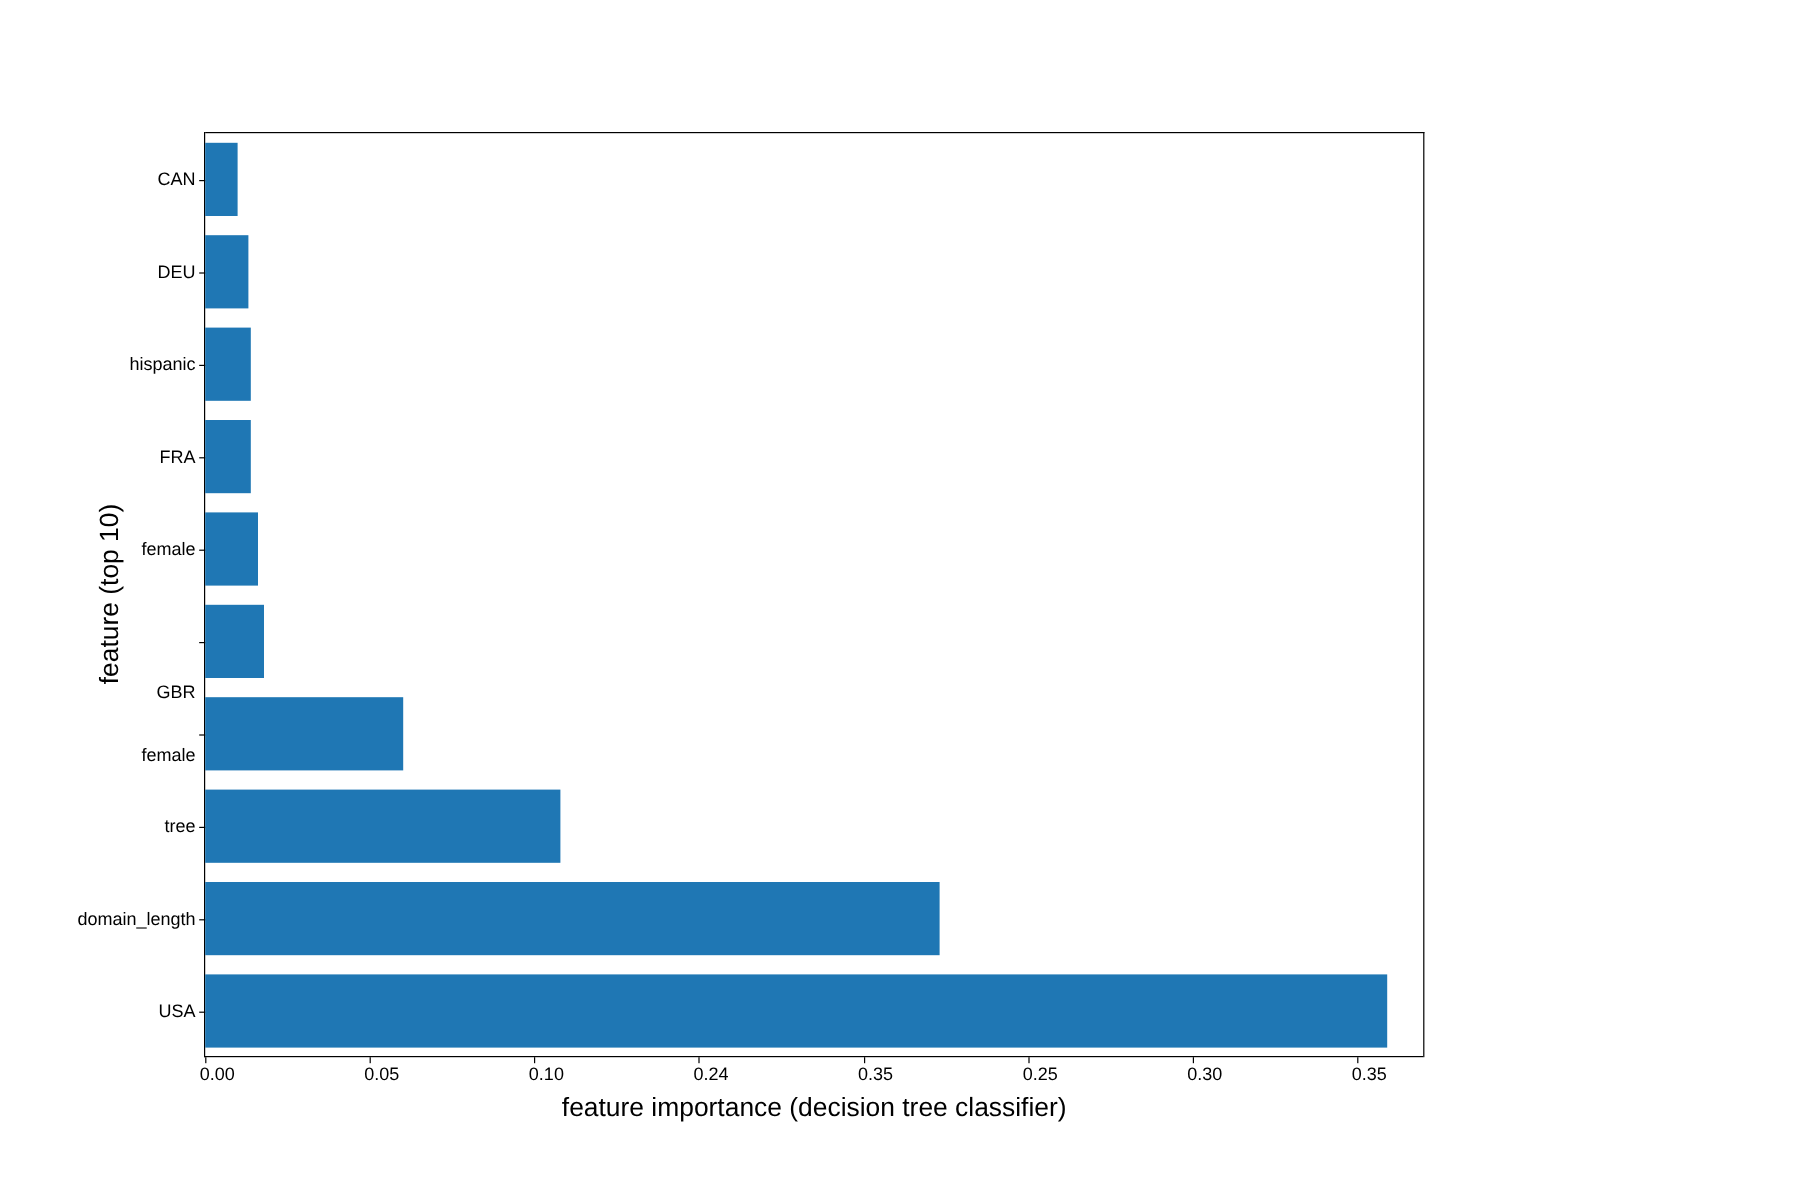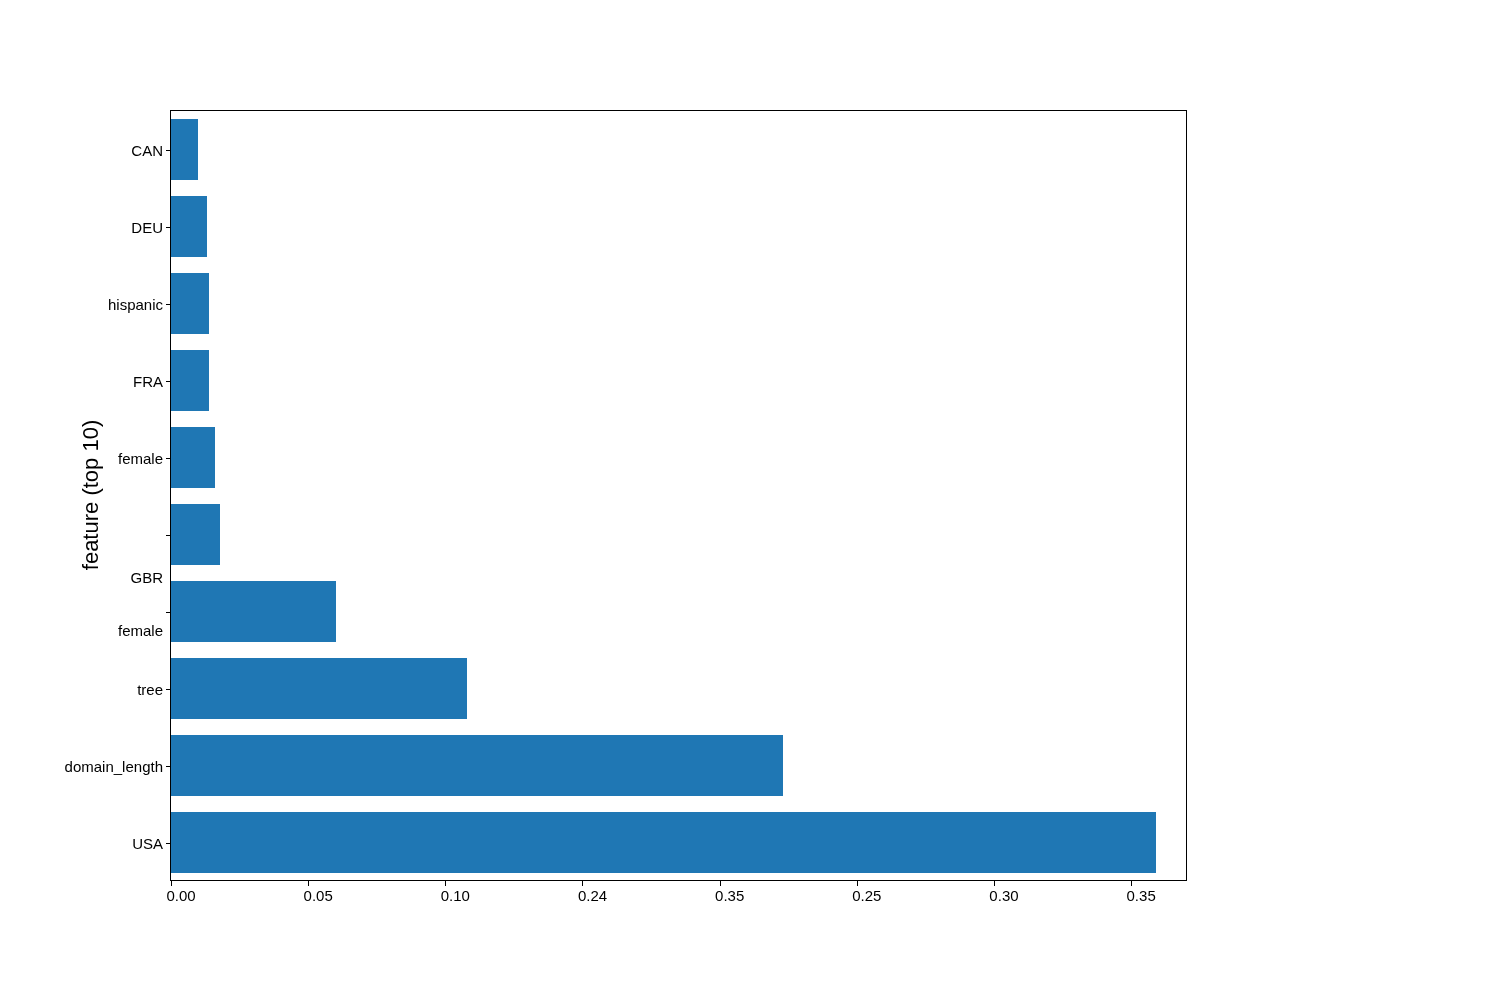--- a/index.html
+++ b/index.html
@@ -129,13 +129,14 @@
       <div class="x-tick-mark" style="left: 548.649px;"></div>
       <div class="x-tick-label" style="left: 548.649px;">0.35</div>
       <div class="x-tick-mark" style="left: 685.811px;"></div>
       <div class="x-tick-label" style="left: 685.811px;">0.25</div>
       <div class="x-tick-mark" style="left: 822.973px;"></div>
       <div class="x-tick-label" style="left: 822.973px;">0.30</div>
       <div class="x-tick-mark" style="left: 960.135px;"></div>
       <div class="x-tick-label" style="left: 960.135px;">0.35</div>
     </div>
   <div class="y-axis-label">feature (top 10)</div>
+  <div class="x-axis-label">feature importance (decision tree classifier)</div>
 </div>
 
 </body></html>

